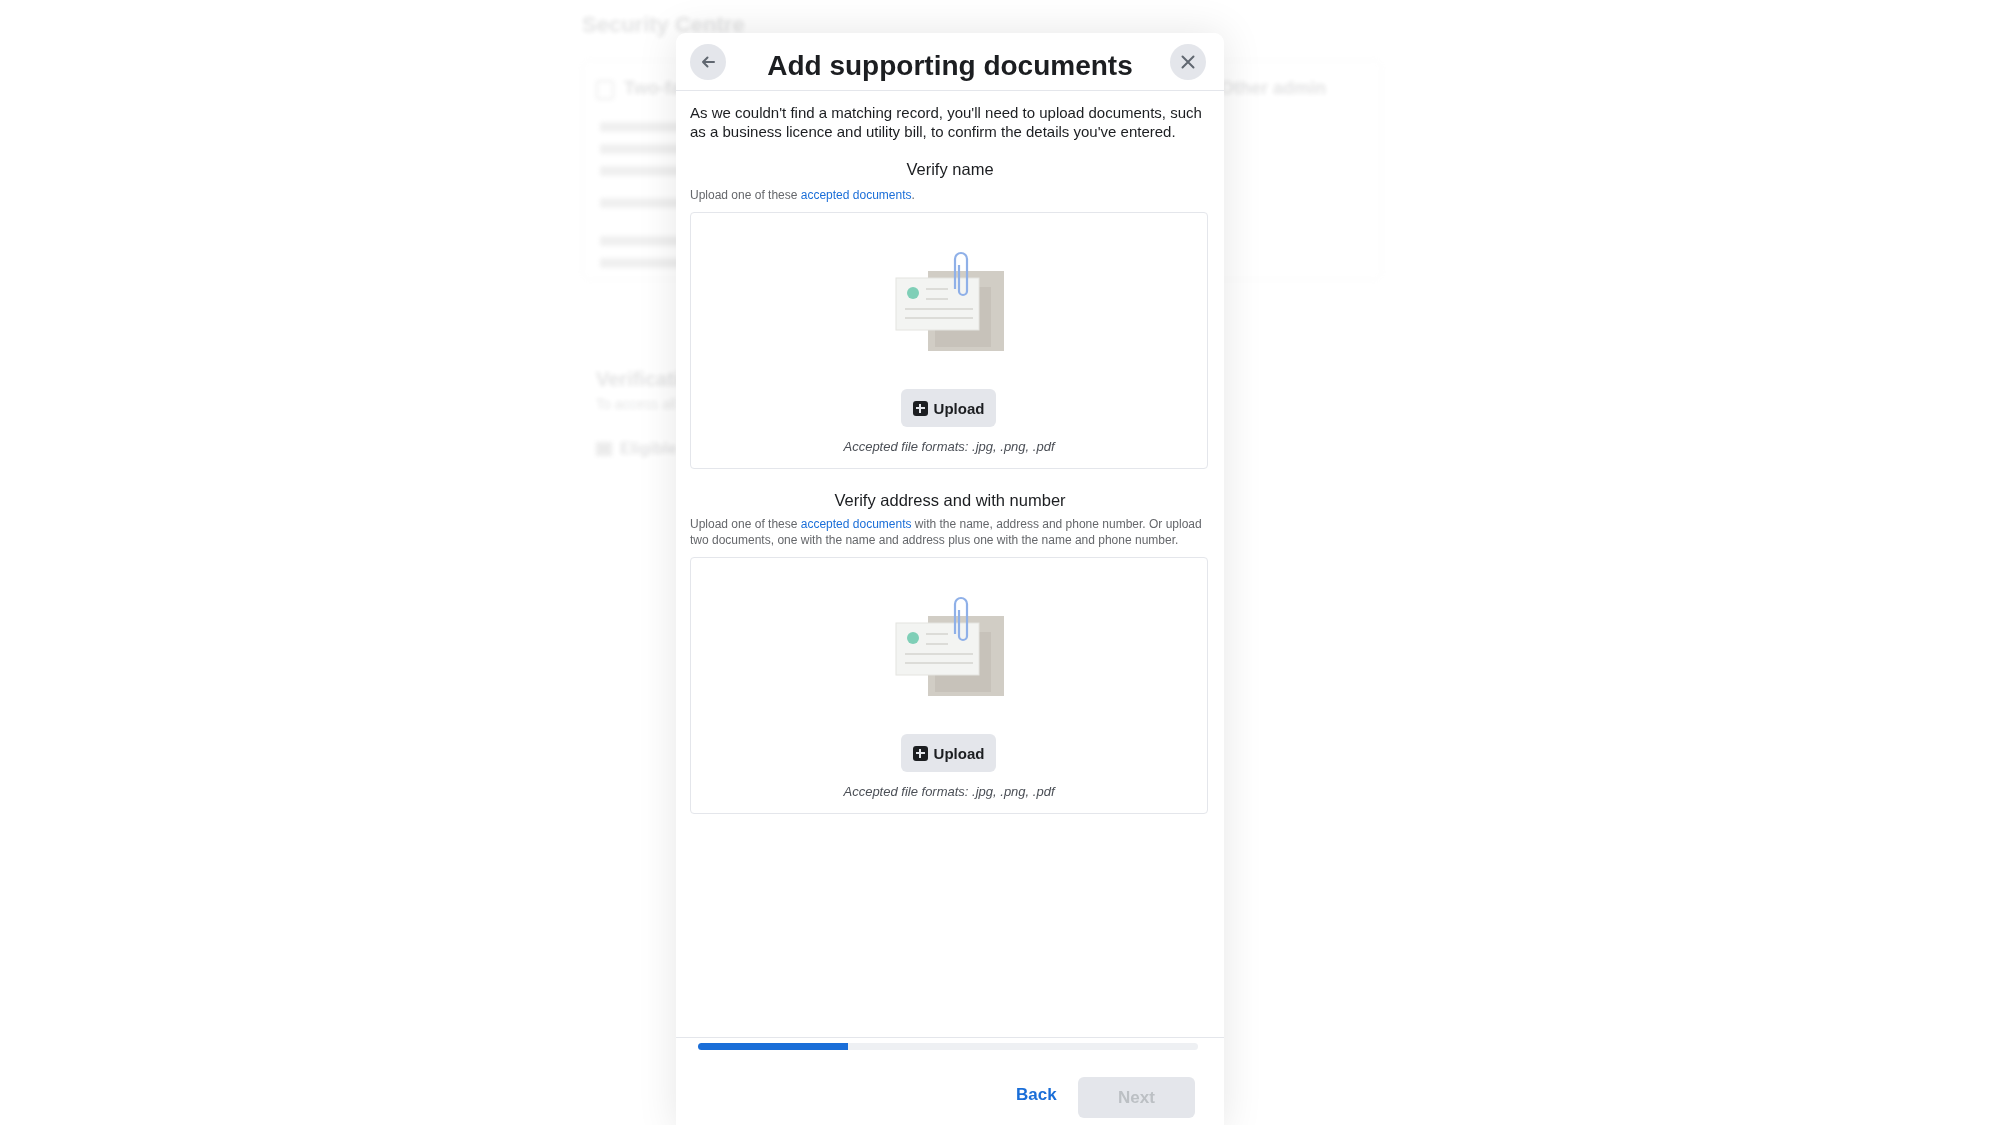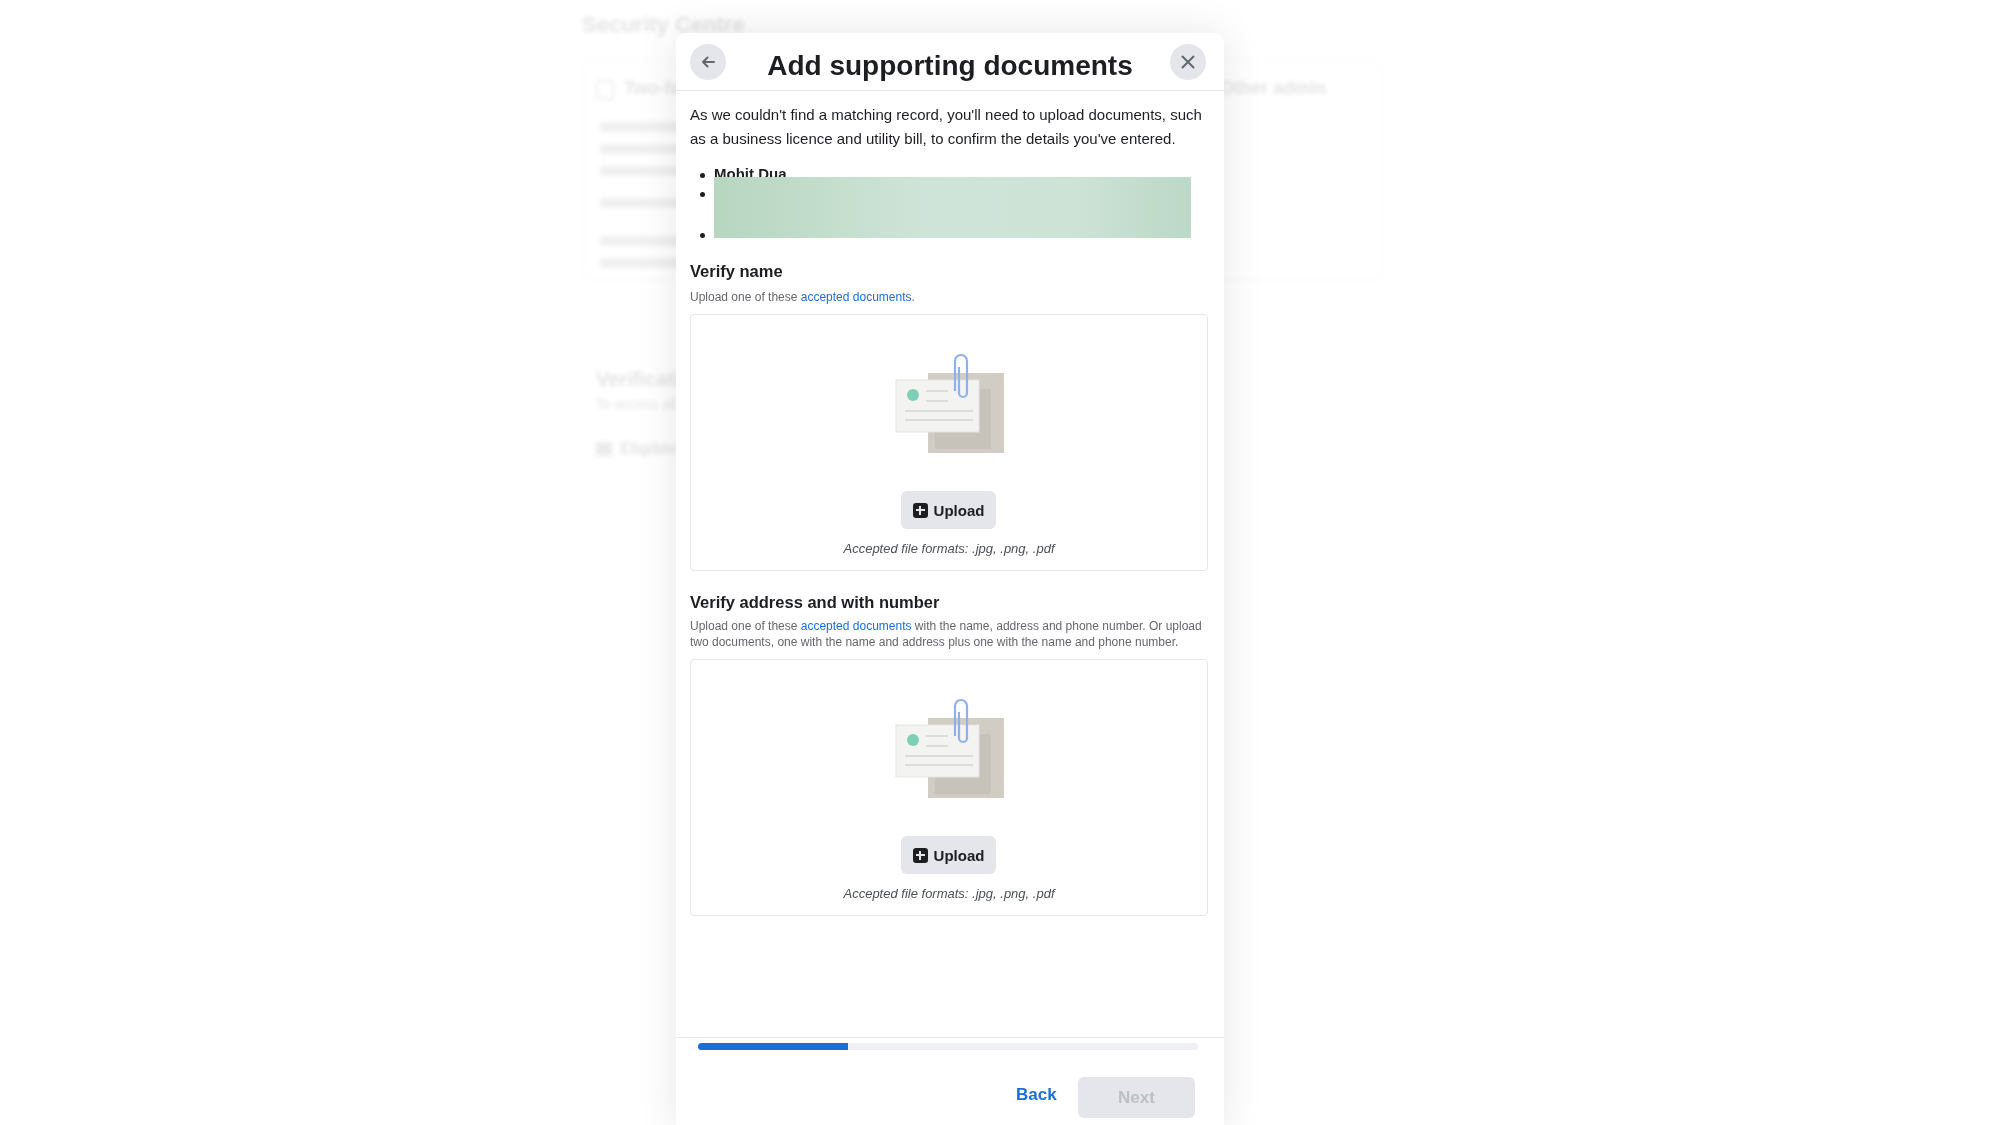--- a/index.html
+++ b/index.html
@@ -45,29 +45,29 @@
     background: #e4e6eb; display: flex; align-items: center; justify-content: center;
     cursor: pointer;
   }
   .back-circle { left: 14px; }
   .close-circle { left: 494px; }
   .modal-title {
     position: absolute; left: 0; width: 548px; top: 17px; text-align: center;
     font-size: 28px; font-weight: bold; color: #1c1e21;
   }
   .content { position: absolute; left: 14px; top: 70px; width: 520px; }
-  .intro { font-size: 15px; line-height: 24px; color: #1c1e21; }
+  .intro { font-size: 15px; line-height: 19px; color: #1c1e21; }
   .bullets { position: relative; margin-top: 14px; height: 78px; }
   .bullet-dot { position: absolute; left: 10px; width: 5px; height: 5px; border-radius: 50%; background: #1c1e21; }
   .bullet-name { position: absolute; left: 24px; top: 0; font-size: 15px; font-weight: bold; }
   .redacted {
     position: absolute; left: 24px; top: 12px; width: 477px; height: 61px;
     background: linear-gradient(90deg, #b7d6c0 0%, #cfe4d8 45%, #cde3d6 75%, #bcd8c7 100%);
   }
-  .section-title { font-size: 16.5px; font-weight: bold; color: #1c1e21; }
+  .section-title { font-size: 16.5px; font-weight: normal; color: #1c1e21; text-align: center; }
   .section-desc { font-size: 12px; color: #65676b; line-height: 16px; margin-top: 8px; }
   .link { color: #1a6ed8; cursor: pointer; }
   .upload-box {
     position: relative; width: 518px; height: 257px; border: 1.5px solid #e4e6eb;
     border-radius: 4px; margin-top: 9px;
   }
   .illus { position: absolute; left: 204px; top: 38px; width: 112px; height: 100px; }
   .upload-btn {
     position: absolute; left: 210px; top: 176px; width: 95px; height: 38px;
     background: #e4e6eb; border-radius: 6px; display: flex; align-items: center;
@@ -133,27 +133,20 @@
     <div class="circle-btn close-circle">
       <svg width="18" height="18" viewBox="0 0 18 18">
         <path d="M3.5 3.5 L14.5 14.5 M14.5 3.5 L3.5 14.5" stroke="#606770" stroke-width="2" stroke-linecap="round"></path>
       </svg>
     </div>
   </div>
 
   <div class="content">
     <p class="intro">As we couldn't find a matching record, you'll need to upload documents, such as a business licence and utility bill, to confirm the details you've entered.</p>
 
-    <div class="bullets">
-      <span class="bullet-dot" style="top:8px"></span>
-      <span class="bullet-name">Mohit Dua</span>
-      <span class="bullet-dot" style="top:27px"></span>
-      <span class="bullet-dot" style="top:68px"></span>
-      <div class="redacted"></div>
-    </div>
 
     <div style="margin-top:19px">
       <div class="section-title">Verify name</div>
       <div class="section-desc"><span>Upload one of these </span><span class="link">accepted documents</span><span>.</span></div>
       <div class="upload-box">
         <svg class="illus" viewBox="0 0 112 100">
           <rect x="33" y="20" width="76" height="80" fill="#d1cdc5"></rect>
           <rect x="40" y="36" width="56" height="60" fill="#bfbab2" opacity="0.6"></rect>
           <rect x="1" y="27" width="83" height="52" fill="#f3f4f2" stroke="#e4e4e0" stroke-width="1"></rect>
           <circle cx="18" cy="42" r="6" fill="#7fcfb7"></circle>

